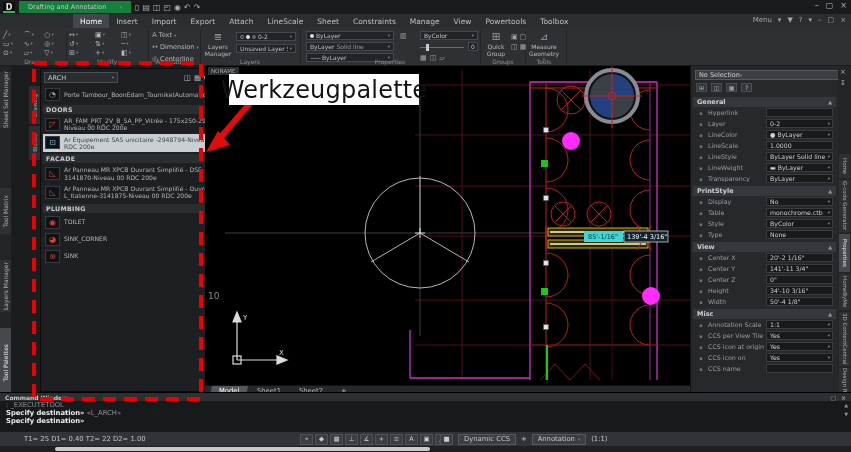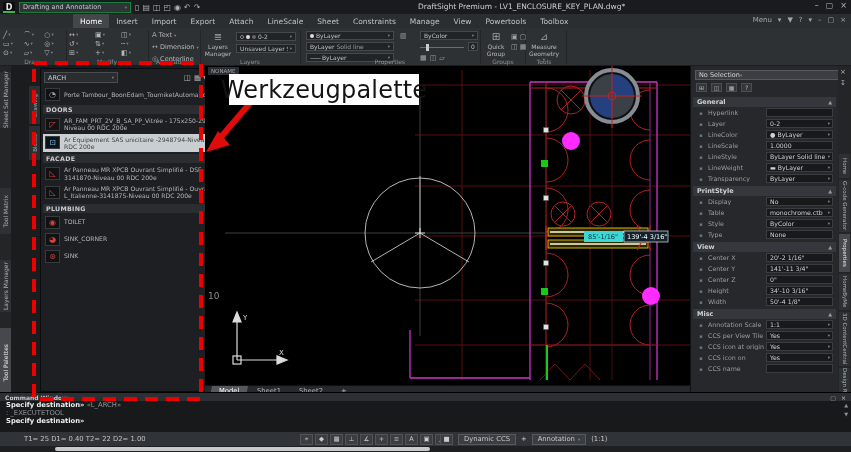--- a/index.html
+++ b/index.html
@@ -2,21 +2,21 @@
 <html><head>
 <meta charset="utf-8">
 <style>
   html,body{margin:0;padding:0;background:#111;}
   *{box-sizing:border-box;font-family:"DejaVu Sans","Liberation Sans",sans-serif;}
   #app{position:relative;width:851px;height:452px;background:#26282b;overflow:hidden;font-size:8px;color:#c8c8c8;}
   .abs{position:absolute;}
   
   #titlebar{left:0;top:0;width:851px;height:14px;background:#191b1d;display:flex;align-items:center;padding:0 3px;gap:4px;}
   #logo{width:12px;height:11px;background:#0c0d0e;color:#e8e8e8;font-size:8px;font-weight:bold;text-align:center;line-height:11px;border-bottom:2px solid #3cb44a;}
-  #workspace{width:112px;height:11px;background:#303438;border:1px solid #15803d;font-size:6.5px;display:flex;align-items:center;justify-content:space-between;padding:0 3px;color:#c2c5c7;gap:11px;}
+  #workspace{width:112px;height:11px;background:#303438;border:6px solid #15803d;font-size:6.5px;display:flex;align-items:center;justify-content:space-between;padding:0 3px;color:#c2c5c7;gap:11px;}
   #qat{display:flex;gap:3px;}
   .qicon{font-size:8px;color:#aeb1b4;line-height:11px;}
   #wintitle{position:absolute;left:418px;top:2px;font-size:7.5px;color:#cdd0d2;}
   #winbtns{position:absolute;right:4px;top:1px;display:flex;gap:7px;font-size:8px;color:#b5b8ba;}
   
   #menubar{left:0;top:14px;width:851px;height:14px;background:#2b2e31;display:flex;align-items:flex-end;padding-left:73px;}
   .mtab{padding:2px 7px;font-size:7.5px;color:#bfc2c4;height:14px;line-height:11px;}
   .mtab.active{background:#43474c;color:#fff;}
   #menuright{position:absolute;right:5px;top:16px;display:flex;gap:6px;align-items:center;font-size:7px;color:#a6a9ab;}
   
@@ -111,21 +111,20 @@
     </div>
     <div id="qat">
         <span class="qicon">▯</span>
         <span class="qicon">▤</span>
         <span class="qicon">◫</span>
         <span class="qicon">◰</span>
         <span class="qicon">◉</span>
         <span class="qicon">↶</span>
         <span class="qicon">↷</span>
       </div>
-    <div id="wintitle" class="abs">DraftSight Premium - LV1_ENCLOSURE_KEY_PLAN.dwg*</div>
     <div id="winbtns" class="abs">
         <span>–</span>
         <span>▢</span>
         <span>×</span>
       </div>
   </div>
 
   <div id="menubar" class="abs">
       <div class="mtab active">Home</div>
       <div class="mtab">Insert</div>
@@ -756,22 +755,22 @@
   </div>
 
   <div id="command" class="abs">
     <div id="cmdtitle">
       <span>Command Window</span>
       <span class="cbtns">
         <span>▢</span>
         <span>×</span>
       </span>
     </div>
+    <div class="cline cdim">: _EXECUTETOOL</div>
     <div class="cline"><span class="cbold">Specify destination»</span><span class="cdim"> «L_ARCH»</span></div>
-    <div class="cline cdim">: _EXECUTETOOL</div>
     <div class="cline cbold">Specify destination»</div>
   </div>
   <div id="cmdscroll" class="abs">
       <span>▲</span>
       <span>▼</span>
     </div>
 
   <div id="statusbar" class="abs">
     <div id="coordread">T1= 25  D1= 0.40  T2= 22  D2= 1.00</div>
     <div id="stickons" class="abs">

